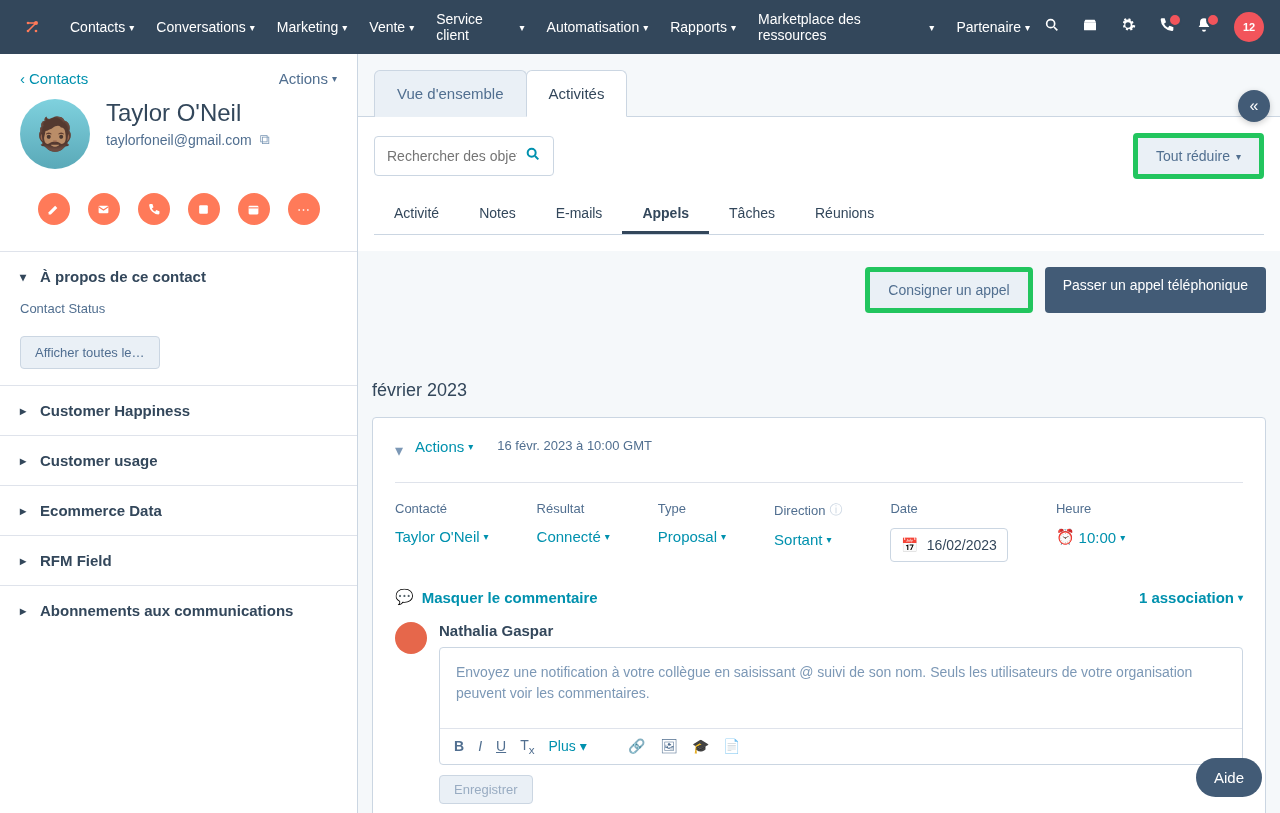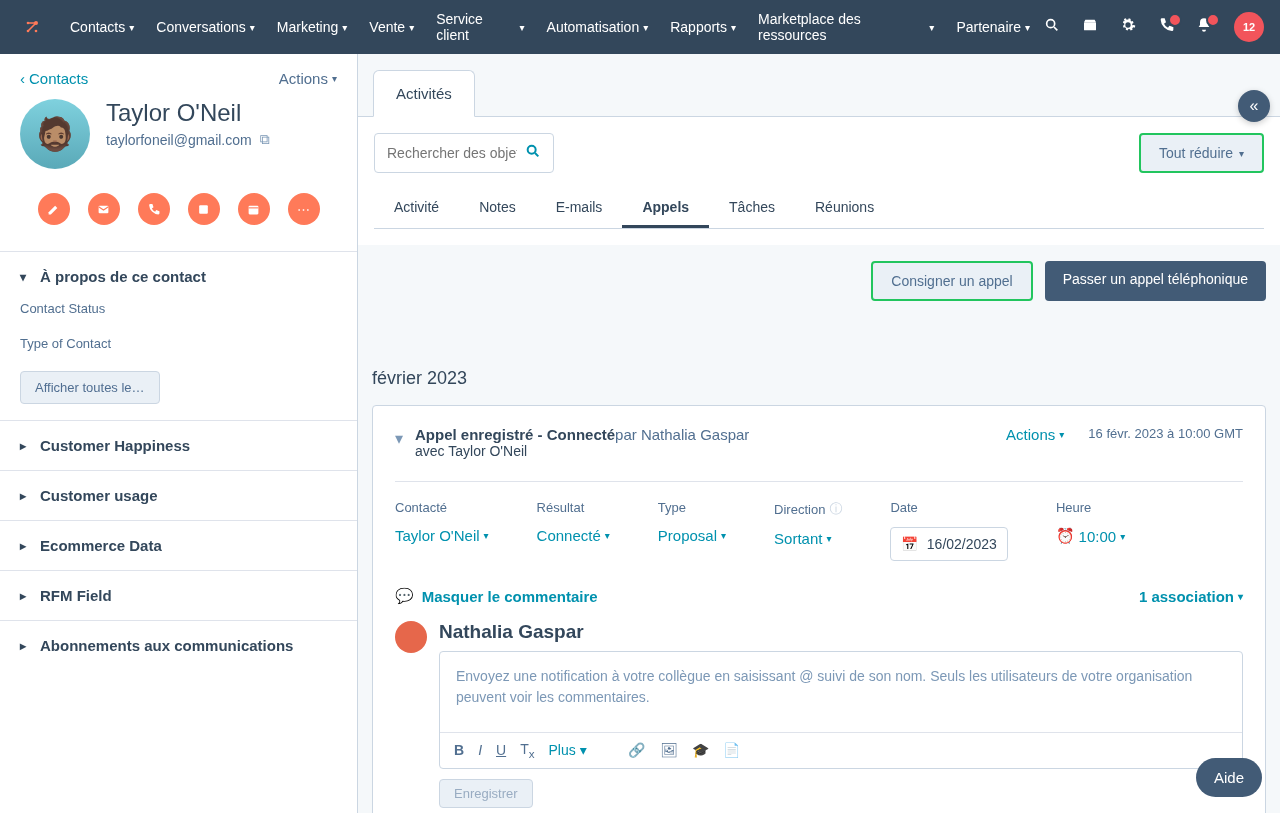--- a/index.html
+++ b/index.html
@@ -45,21 +45,21 @@
   .tabs-top { display: flex; margin-left: 16px; }
   .tab-top { padding: 14px 22px; font-size: 15px; border-radius: 6px 6px 0 0; cursor: pointer; }
   .tab-top.inactive { background: #eaf0f6; border: 1px solid #cbd6e2; border-bottom: none; color: #516f90; }
   .tab-top.active { background: #fff; border: 1px solid #cbd6e2; border-bottom: 1px solid #fff; color: #33475b; font-weight: 500; margin-left: -1px; }
   
   .main-panel { background: #fff; border-top: 1px solid #cbd6e2; margin-top: -1px; padding: 16px; border-radius: 0; }
   .panel-top { display: flex; justify-content: space-between; align-items: center; gap: 16px; }
   .search-wrap { display: flex; align-items: center; border: 1px solid #cbd6e2; border-radius: 4px; padding: 0 12px; height: 40px; width: 180px; }
   .search-wrap input { border: none; outline: none; flex: 1; font-size: 14px; width: 100%; }
   .search-wrap .sicn { color: #0091ae; margin-left: 8px; }
-  .btn-light { background: #eaf0f6; border: 2px solid #22c55e; padding: 10px 18px; border-radius: 4px; font-size: 14px; color: #516f90; cursor: pointer; display:flex; align-items:center; gap:6px; font-weight:500; }
+  .btn-light { background: #eaf0f6; border: 5px solid #22c55e; padding: 10px 18px; border-radius: 4px; font-size: 14px; color: #516f90; cursor: pointer; display:flex; align-items:center; gap:6px; font-weight:500; }
 
   .subtabs { display: flex; border-bottom: 1px solid #cbd6e2; margin-top: 16px; gap: 0; }
   .subtab { padding: 10px 20px; font-size: 14px; color: #33475b; cursor: pointer; border-bottom: 3px solid transparent; }
   .subtab.active { border-bottom-color: #33475b; color: #33475b; font-weight: 600; }
   
   .call-actions { padding: 16px 14px; display: flex; justify-content: flex-end; gap: 12px; background:#f5f8fa; }
   .btn-primary { background: #425b76; border: none; color: #fff; padding: 10px 18px; border-radius: 4px; font-size: 14px; cursor: pointer; }
   
   .month-label { padding: 8px 14px 16px; font-size: 18px; font-weight: 400; color: #33475b; background:#f5f8fa;margin-top:43px; }
   
@@ -82,21 +82,21 @@
   .cf-val { color: #0091ae; font-weight: 500; font-size: 15px; cursor: pointer; display:flex; gap:4px; align-items:center; }
   .date-input { display: flex; align-items: center; gap:8px; border: 1px solid #cbd6e2; border-radius:4px; padding: 8px 10px; font-size:14px; }
   
   .comment-row { display: flex; justify-content: space-between; align-items:center; padding-top: 26px; }
   .hide-comment { color: #0091ae; font-weight: 600; font-size: 15px; display:flex; gap:8px; align-items:center; cursor:pointer; }
   .assoc { color: #0091ae; font-weight: 600; font-size: 15px; display:flex; gap:4px; align-items:center; cursor:pointer;}
   
   .comment-box { display: flex; gap: 12px; padding-top: 16px; }
   .commenter-av { width: 32px; height: 32px; border-radius: 50%; background: #e6674b; flex-shrink:0; }
   .commenter-col { flex:1; }
-  .commenter-name { font-weight: 700; font-size: 19px; margin-bottom: 8px; }
+  .commenter-name { font-weight: 700; font-size: 15px; margin-bottom: 8px; }
   .rte { border: 1px solid #cbd6e2; border-radius: 4px; }
   .rte-body { padding: 14px 16px; min-height: 80px; color: #7c98b6; font-size: 14px; line-height:1.5; }
   .rte-toolbar { border-top: 1px solid #dfe3eb; padding: 8px 14px; display: flex; gap: 14px; align-items:center; color:#516f90; }
   .rte-toolbar span{ cursor:pointer; font-size:14px; }
   .plus-link{ color:#0091ae; font-weight:500; display:flex; gap:4px; align-items:flex-end;}
   .rte-toolbar .gap{ width:14px; }
   .save-btn { margin-top: 10px; background: #eaf0f6; border: 1px solid #cbd6e2; color:#99acc2; padding: 6px 14px; border-radius:4px; font-size:13px; cursor:default; }
   
   
   .collapse-knob { position: absolute; top: 36px; right: 10px; width: 32px; height:32px; background:#425b76; border-radius:50%; color:#fff; display:flex; align-items:center; justify-content:center; cursor:pointer; box-shadow:0 2px 6px rgba(0,0,0,.2); z-index:5; }
@@ -232,23 +232,20 @@
 
     <div class="section">
       <div class="section-header">
           <span class="chev-lg">▾</span>
           <span>À propos de ce contact</span>
         </div>
       <div class="about-body">
         <div class="field-block">
             <div class="field-label">Contact Status</div>
           </div>
-        <div class="field-block">
-            <div class="field-label">Type of Contact</div>
-          </div>
         <div class="btn-sec-row">
           <div class="btn-sec">Afficher toutes le…</div>
         </div>
       </div>
     </div>
 
     <div class="section">
         <div class="section-header">
           <span class="chev-lg">▸</span>
           <span>Customer Happiness</span>
@@ -276,20 +273,21 @@
         <div class="section-header">
           <span class="chev-lg">▸</span>
           <span>Abonnements aux communications</span>
         </div>
       </div>
   </div>
 
   <div class="main">
     <div class="collapse-knob">«</div>
     <div class="tabs-top">
+      <div class="tab-top inactive">Vue d'ensemble</div>
       <div class="tab-top active">Activités</div>
     </div>
     <div class="main-panel">
       <div class="panel-top">
         <div class="search-wrap">
           <input placeholder="Rechercher des objets" style="">
           <span class="sicn"><svg viewBox="0 0 24 24" fill="none" stroke="currentColor" stroke-width="3">
                 <circle cx="10" cy="10" r="6"></circle>
                 <line x1="20" y1="20" x2="15" y2="15"></line>
               </svg></span>
@@ -310,24 +308,20 @@
     </div>
     <div class="call-actions">
       <div class="btn-light">Consigner un appel</div>
       <div class="btn-primary">Passer un appel téléphonique</div>
     </div>
     <div class="month-label">février 2023</div>
 
     <div class="card">
       <div class="card-head">
         <span class="caret-down">▾</span>
-        <div class="card-title-wrap">
-          <div class="card-title"><b>Appel enregistré - Connecté</b><span class="by">par Nathalia Gaspar</span></div>
-          <div class="card-sub">avec Taylor O'Neil</div>
-        </div>
         <div class="card-actions-link">
             <span>Actions</span> 
             <span class="chev">▾</span>
           </div>
         <div class="card-time">16 févr. 2023 à 10:00 GMT</div>
       </div>
       <div class="divider"></div>
       <div class="call-fields">
         <div class="cf">
             <div class="cf-label">Contacté</div>

